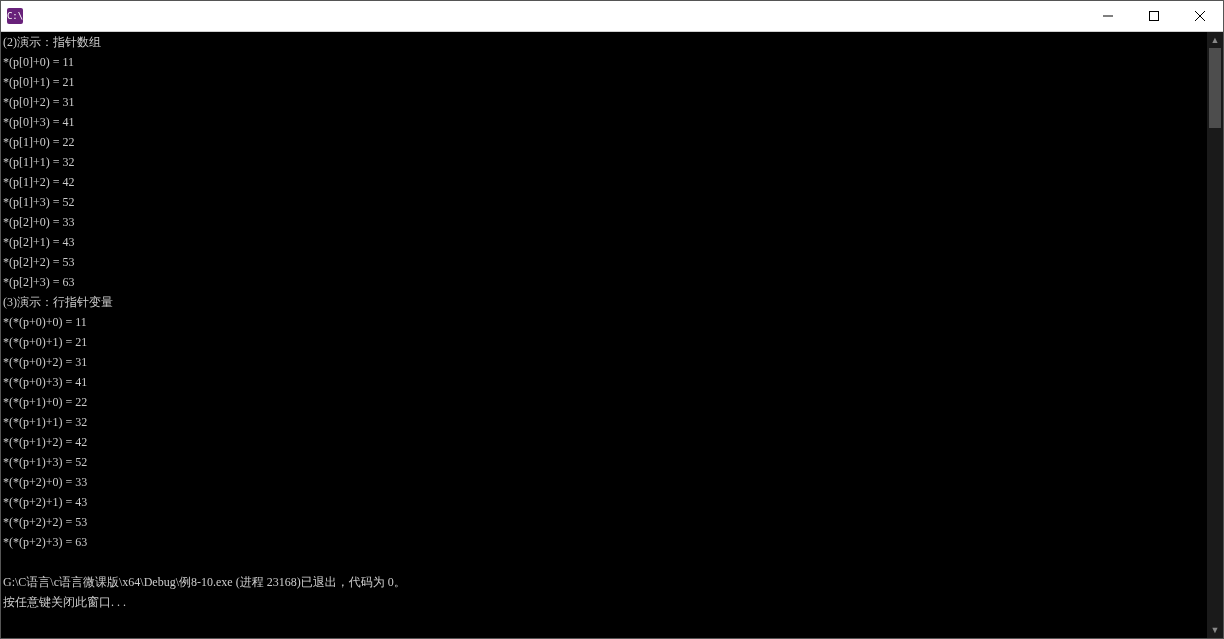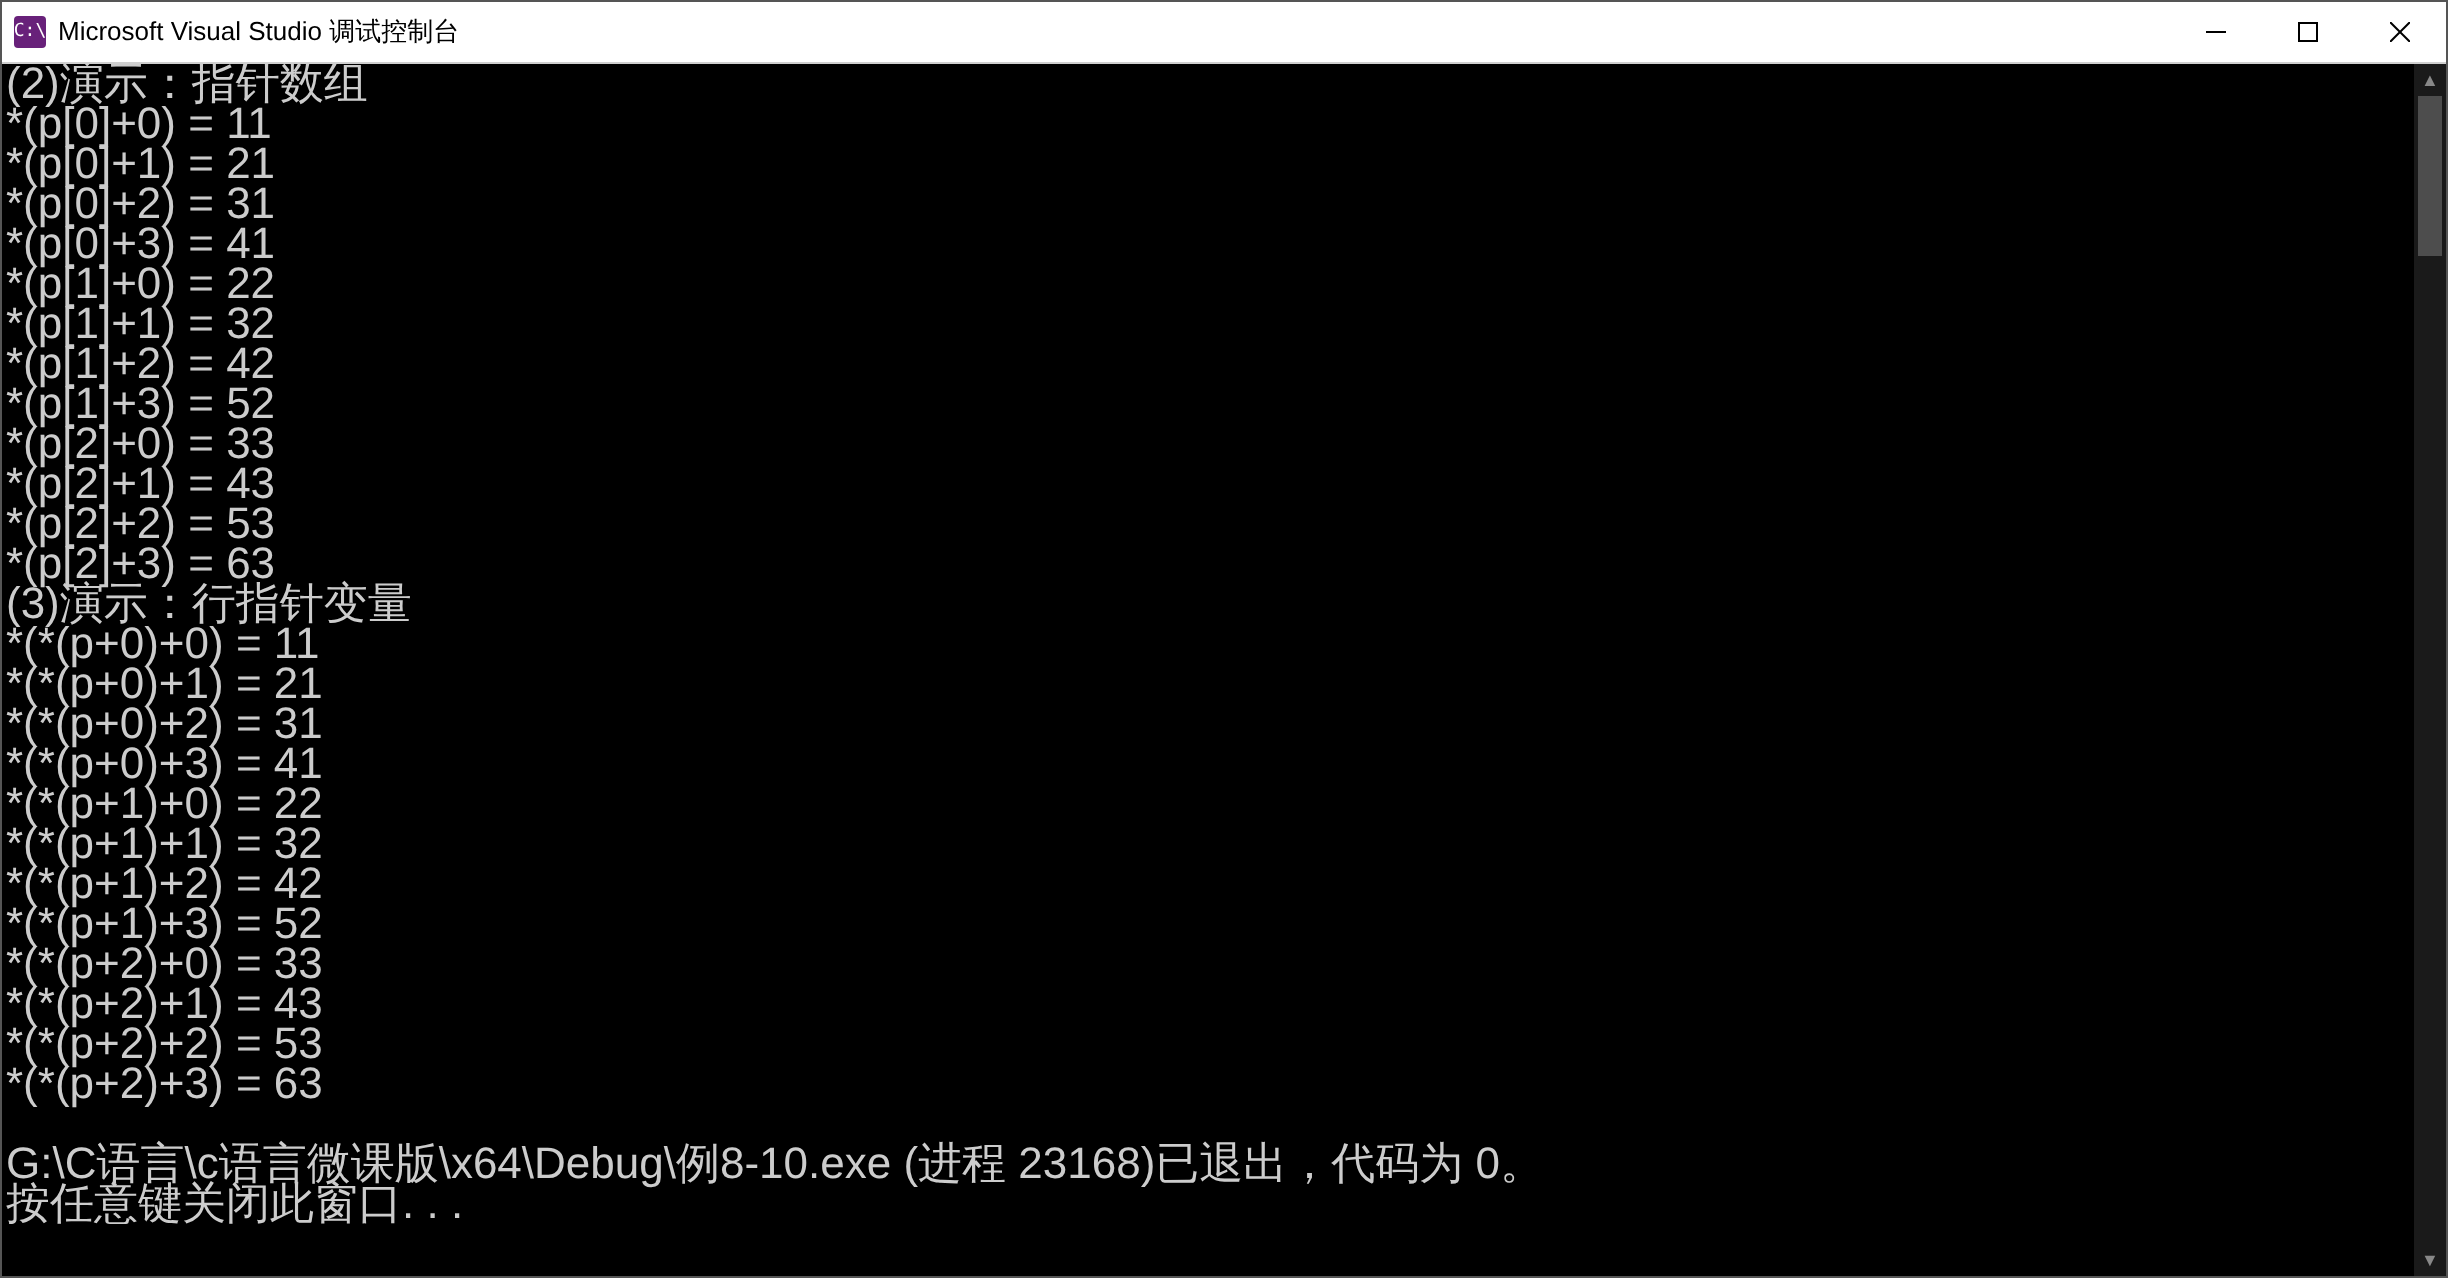--- a/index.html
+++ b/index.html
@@ -67,22 +67,22 @@
   .console-area {
     flex: 1 1 auto;
     background: #000000;
     position: relative;
     display: flex;
     min-height: 0;
   }
   .console-text {
     flex: 1 1 auto;
     color: #cccccc;
-    font-family: Liberation Sans, sans-serif;
-    font-size: 22px;
+    font-family: Liberation Serif, serif;
+    font-size: 12px;
     line-height: 20px;
     white-space: pre;
     padding: 0 0 0 2px;
     overflow: hidden;
   }
   .scrollbar {
     width: 16px;
     background: #1a1a1a;
     position: relative;
     flex: 0 0 auto;
@@ -110,21 +110,20 @@
 </head>
 <body>
 
 <div class="window">
 
   <div class="title-bar">
     <div class="title-left">
       <div class="app-icon">
         <span>C:\</span>
       </div>
-      <span class="title-text">Microsoft Visual Studio 调试控制台</span>
     </div>
     <div class="window-controls">
       <div class="win-btn">
         <svg width="10" height="10" viewBox="0 0 10 10">
             <line x1="0" y1="5" x2="10" y2="5" stroke-width="1"></line>
           </svg>
       </div>
       <div class="win-btn">
         <svg width="10" height="10" viewBox="0 0 10 10">
             <rect x="0.5" y="0.5" width="9" height="9" fill="none" stroke-width="1"></rect>

